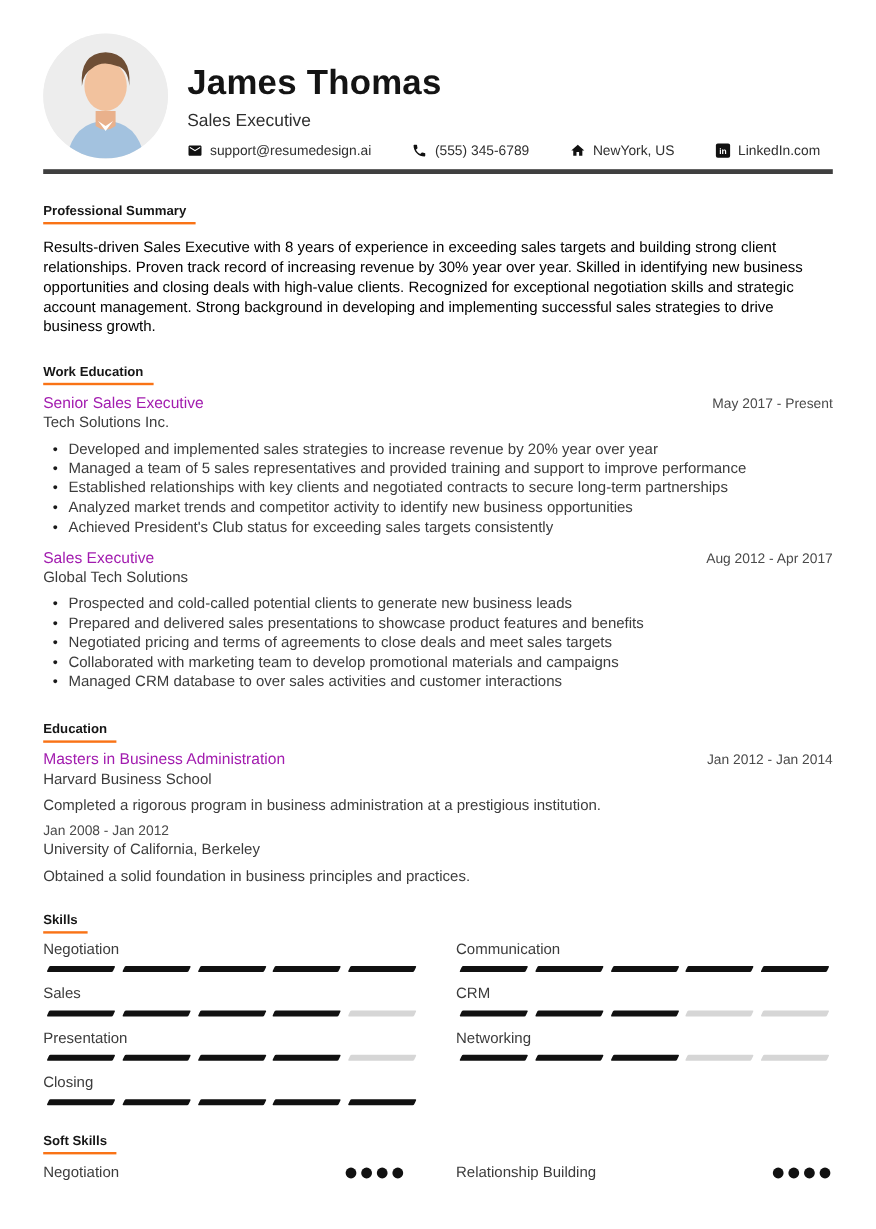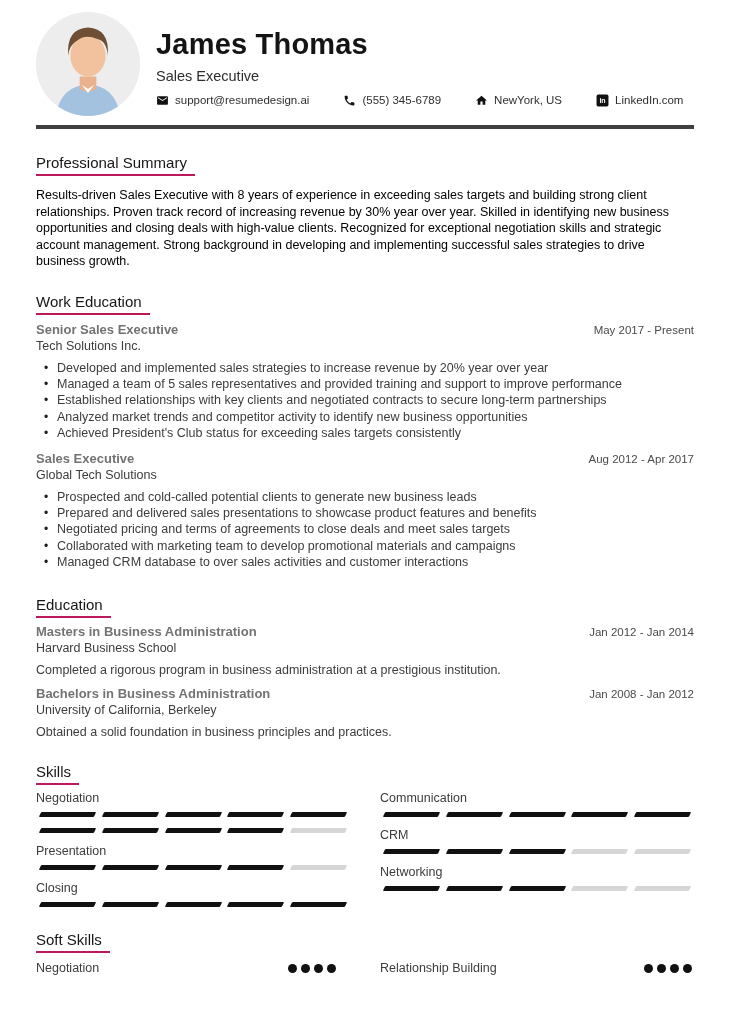--- a/index.html
+++ b/index.html
@@ -5,49 +5,49 @@
   * { margin:0; padding:0; box-sizing:border-box; }
   html,body { background:#ffffff; }
   body {
     width:730px; height:1024px; overflow:hidden;
     font-family:"Liberation Sans", sans-serif;
     color:#3f3f3f;
   }
   .page { padding:0 36px; }
 
   
-  .header { display:flex; align-items:center; gap:16px; padding-top:12px; }
+  .header { display:flex; align-items:flex-end; gap:16px; padding-top:28px; }
   .avatar-wrap {
     width:104px; height:104px; border-radius:50%; overflow:hidden;
     background:#ededed; flex:0 0 auto;
   }
   .avatar-wrap svg { display:block; width:100%; height:100%; }
   .header-text { padding-top:6px; }
   .name { font-size:29px; font-weight:700; color:#141414; letter-spacing:.2px; }
   .job-title { font-size:14.5px; font-weight:400; color:#2e2e2e; margin-top:7px; }
   .contact-row { display:flex; align-items:center; gap:34px; margin-top:10px; }
   .contact-item { display:flex; align-items:center; gap:6px; font-size:11.5px; color:#2f2f2f; }
   .contact-item svg { width:13px; height:13px; fill:#111; flex:0 0 auto; }
 
   .divider { height:4px; background:#3f3f3f; margin-top:9px; }
 
   
   .section-heading {
     display:inline-block;
-    font-size:15px; font-weight:400; color:#161616;
-    padding:0 8px 3px 0; border-bottom:2px solid #be185d;
+    font-size:11px; font-weight:700; color:#161616;
+    padding:0 8px 3px 0; border-bottom:2px solid #f97316;
   }
   .sec-summary .section-heading { margin-top:25px; }
   .summary-text { margin-top:11px; font-size:12.5px; line-height:16.6px; color:#000000; }
 
   .sec-work .section-heading { margin-top:23px; }
   .job { margin-top:7px; }
   .job + .job { margin-top:10px; }
   .entry-head { display:flex; justify-content:space-between; align-items:baseline; }
-  .entry-title { font-size:13px; font-weight:700; color:#737373; }
+  .entry-title { font-size:13px; font-weight:400; color:#a21caf; }
   .entry-date { font-size:11.5px; color:#4a4a4a; white-space:nowrap; }
   .entry-sub { font-size:12.5px; color:#3c3c3c; margin-top:2px; }
   ul.bullets { list-style:none; margin-top:7px; }
   ul.bullets li {
     position:relative; padding-left:21px; font-size:12.5px;
     line-height:16.2px; color:#3c3c3c;
   }
   ul.bullets li::before {
     content:"•"; position:absolute; left:8px; top:0;
     color:#1a1a1a; font-size:12px;
@@ -180,21 +180,20 @@
       <div class="entry-head">
         <span class="entry-title">Masters in Business Administration</span>
         <span class="entry-date">Jan 2012 - Jan 2014</span>
       </div>
       <div class="entry-sub">Harvard Business School</div>
       <div class="edu-desc">Completed a rigorous program in business administration at a prestigious institution.</div>
     </div>
 
     <div class="edu">
       <div class="entry-head">
-        <span class="entry-title">Bachelors in Business Administration</span>
         <span class="entry-date">Jan 2008 - Jan 2012</span>
       </div>
       <div class="entry-sub">University of California, Berkeley</div>
       <div class="edu-desc">Obtained a solid foundation in business principles and practices.</div>
     </div>
   </div>
 
   <div class="sec-skills">
     <div class="section-heading">Skills</div>
     <div class="skills-grid">
@@ -203,20 +202,21 @@
           <div class="skill-label">Negotiation</div>
           <div class="skill-bar">
               <span class="seg filled"></span>
               <span class="seg filled"></span>
               <span class="seg filled"></span>
               <span class="seg filled"></span>
               <span class="seg filled"></span>
             </div>
         </div>
         <div class="skill-item">
+          <div class="skill-label">Sales</div>
           <div class="skill-bar">
               <span class="seg filled"></span>
               <span class="seg filled"></span>
               <span class="seg filled"></span>
               <span class="seg filled"></span>
               <span class="seg empty"></span>
             </div>
         </div>
         <div class="skill-item">
           <div class="skill-label">Presentation</div>

